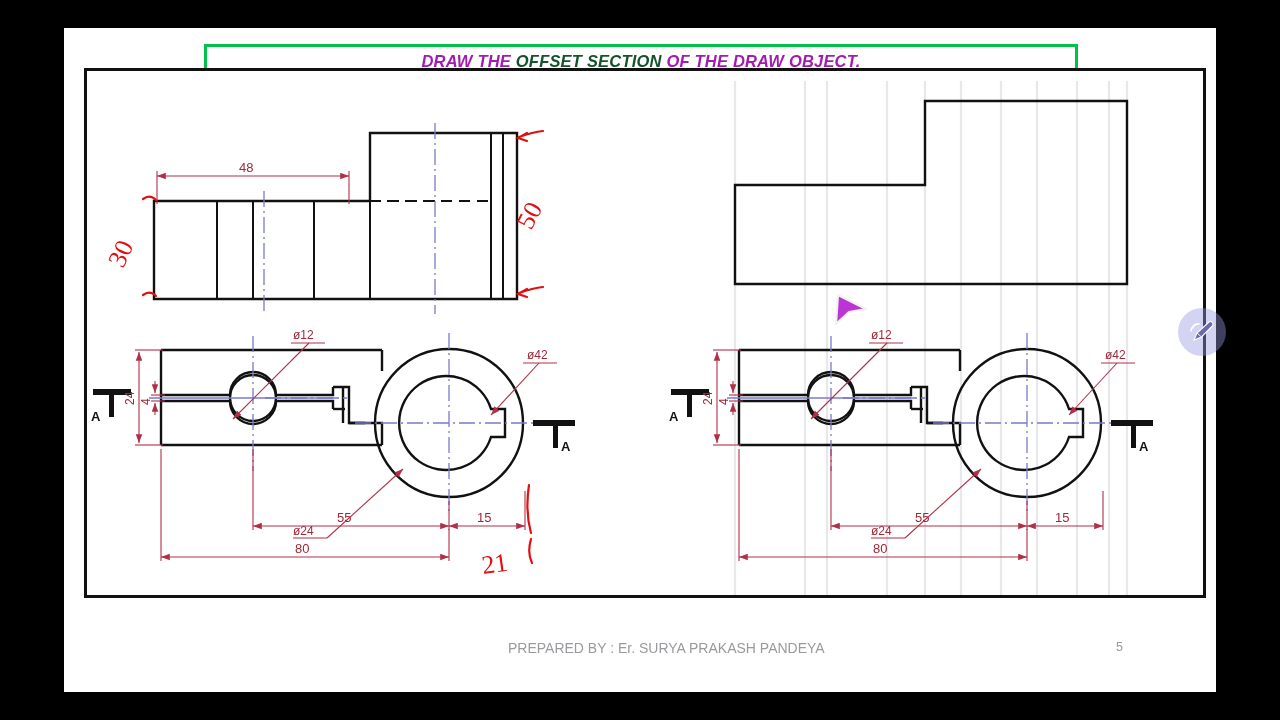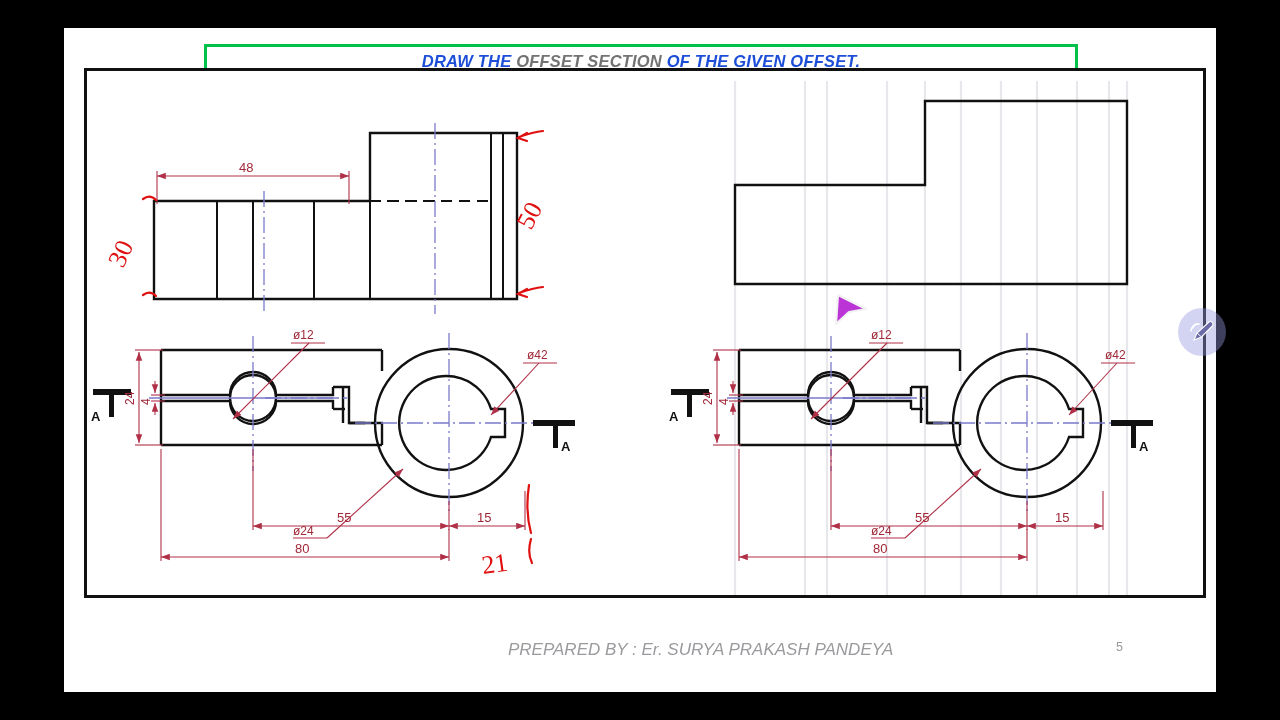--- a/index.html
+++ b/index.html
@@ -7,50 +7,50 @@
   #stage{position:relative;width:1280px;height:720px;background:#000;}
 
   
   #slide{position:absolute;left:64px;top:28px;width:1152px;height:664px;background:#fff;}
 
   
   #titlebar{position:absolute;left:140px;top:16px;width:874px;height:34px;
             border:3px solid #00C24A;background:#fff;display:flex;align-items:center;
             justify-content:center;box-sizing:border-box;}
   #titletext{font-size:16.5px;font-weight:bold;font-style:italic;white-space:nowrap;letter-spacing:.2px;}
-  .t-cy{color:#1d4ed8;font-style:italic;}
-  .t-rd{color:#737373;}
+  .t-cy{color:#a21caf;font-style:italic;}
+  .t-rd{color:#14532d;}
 
   
   #frame{position:absolute;left:20px;top:40px;width:1122px;height:530px;
          border:3px solid #111;background:#fff;box-sizing:border-box;overflow:hidden;}
   #frame svg{display:block;}
 
   
   #footer{position:absolute;left:0;top:602px;width:1152px;height:40px;}
-  #prepared{position:absolute;left:444px;top:10px;font-size:17px;color:#9a9a9e;white-space:nowrap;font-style:italic;}
+  #prepared{position:absolute;left:444px;top:10px;font-size:14px;color:#9a9a9e;white-space:nowrap;}
   #pageno{position:absolute;left:1052px;top:10px;font-size:12.5px;color:#9a9a9e;}
 
   
   #penbadge{position:absolute;left:1178px;top:308px;width:48px;height:48px;border-radius:50%;
             background:rgba(150,150,225,.42);}
   #penbadge svg{position:absolute;left:7px;top:7px;}
 
   
   #cursor{position:absolute;left:832px;top:292px;}
 </style>
 </head>
 <body>
 
 <div id="stage">
 
   <div id="slide">
 
     <div id="titlebar">
-      <div id="titletext"><span class="t-cy">DRAW THE </span><span class="t-rd">OFFSET SECTION</span><span class="t-cy"> OF THE GIVEN OFFSET.</span></div>
+      <div id="titletext"><span class="t-cy">DRAW THE </span><span class="t-rd">OFFSET SECTION</span><span class="t-cy"> OF THE DRAW OBJECT.</span></div>
     </div>
 
     <div id="frame">
       <svg width="1116" height="524" viewBox="0 0 1116 524" xmlns="http://www.w3.org/2000/svg">
         <defs>
           <style>
             .ol{fill:none;stroke:#111;stroke-width:2.4;}
             .olt{fill:none;stroke:#111;stroke-width:2.0;}
             .hid{fill:none;stroke:#111;stroke-width:2.0;stroke-dasharray:11 7;}
             .cl{fill:none;stroke:#7A7ACB;stroke-width:1.3;}

